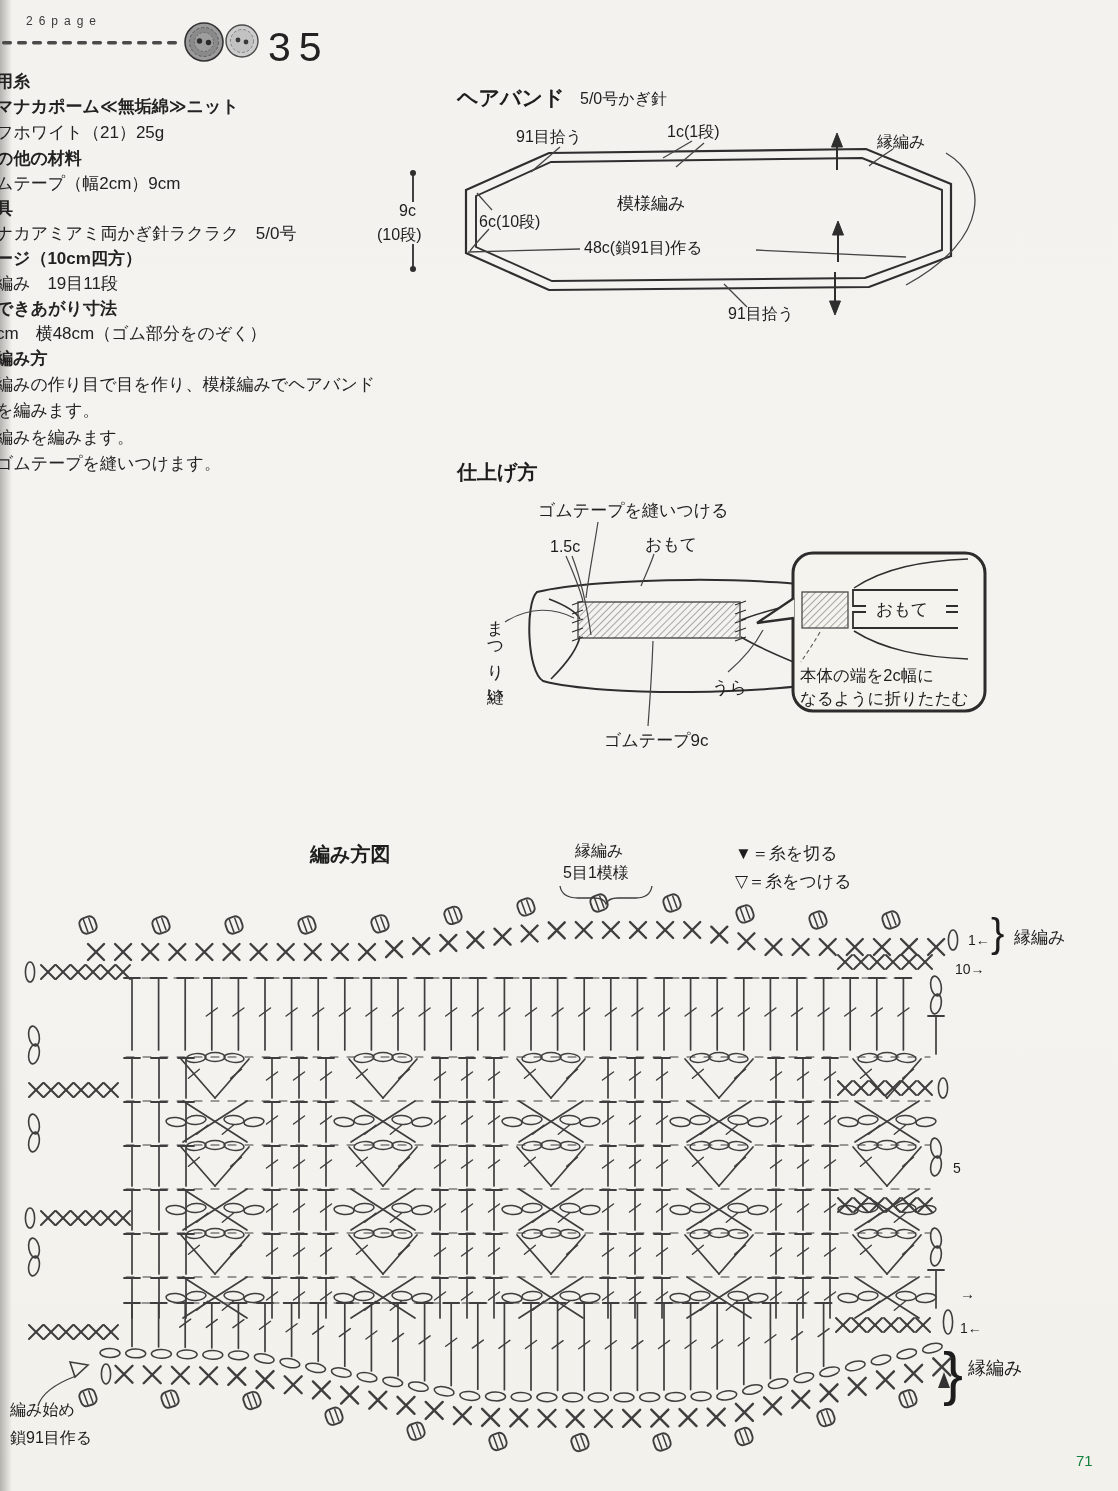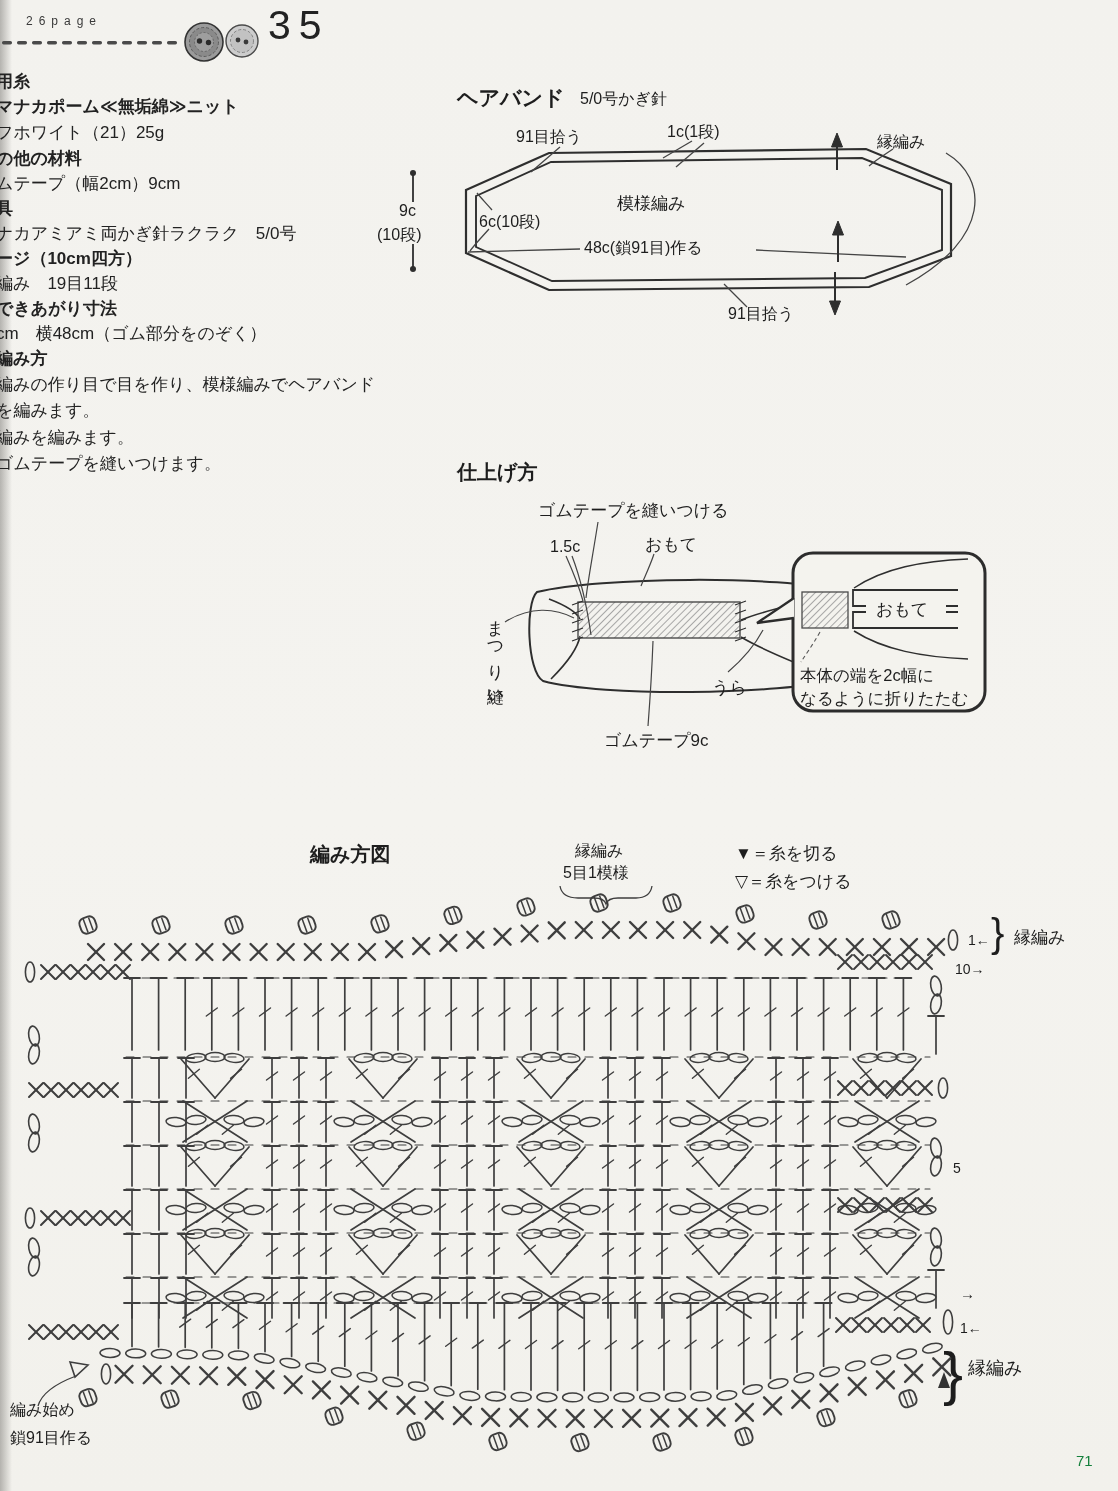--- a/index.html
+++ b/index.html
@@ -4,21 +4,21 @@
 <style>
   html,body{margin:0;padding:0;}
   body{width:1118px;height:1491px;position:relative;overflow:hidden;
        background:linear-gradient(180deg,#f3f2ee 0%,#f4f3ef 55%,#f2f1ec 100%);
        font-family:"Liberation Sans","DejaVu Sans",sans-serif;color:#1c1c1c;}
   .abs{position:absolute;}
   .gutter{left:0;top:0;width:12px;height:100%;
           background:linear-gradient(90deg,rgba(105,103,99,.45),rgba(105,103,99,0));}
   .pageref{left:26px;top:14px;font-family:Liberation Sans, sans-serif;
            font-size:12px;letter-spacing:6px;color:#3a3a3a;}
-  .itemno{left:268px;top:2px;font-size:41px;letter-spacing:8px;color:#222;font-weight:400;}
+  .itemno{left:268px;top:24px;font-size:41px;letter-spacing:8px;color:#222;font-weight:400;}
   .materials{left:-4px;top:70px;width:430px;}
   .mline{position:absolute;left:0;font-size:17px;white-space:nowrap;color:#222;height:24px;}
   .mline.b{font-weight:bold;}
   svg text{fill:#1d1d1d;font-family:"Liberation Sans","DejaVu Sans",sans-serif;}
   .vtext{left:484px;top:608px;writing-mode:vertical-rl;font-size:17px;letter-spacing:3px;color:#222;}
   .pagenum{left:1076px;top:1452px;font-size:15px;color:#15803d;}
 </style>
 </head>
 <body>
 

